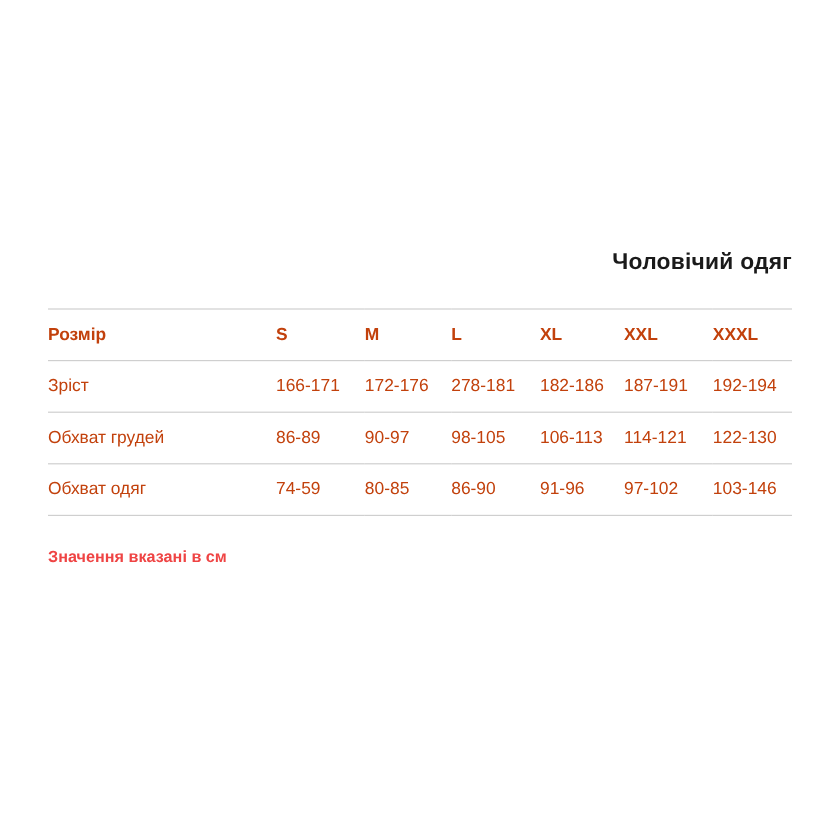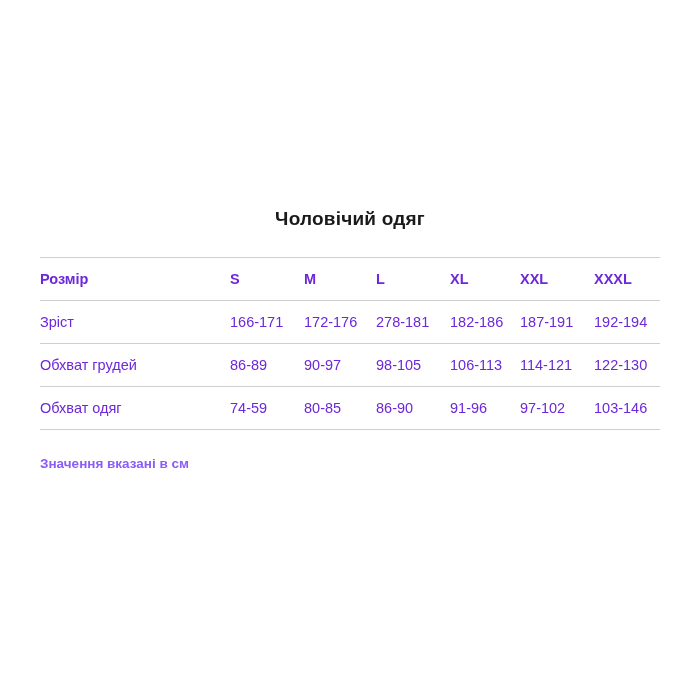--- a/index.html
+++ b/index.html
@@ -25,21 +25,21 @@
   }
   .content {
     position: absolute;
     left: 40px;
     top: 195px;
     width: 620px;
   }
   .header-row {
     display: flex;
     align-items: center;
-    justify-content: center;
+    justify-content: flex-end;
     height: 48px;
   }
   .title {
     font-size: 19px;
     font-weight: bold;
     letter-spacing: 0.2px;
     color: #1a1a1a;
   }
   .brand {
     display: flex;
@@ -64,21 +64,21 @@
     border-collapse: collapse;
     width: 620px;
     margin-top: 14px;
     table-layout: fixed;
   }
   table.size-table th,
   table.size-table td {
     text-align: left;
     font-size: 14.5px;
     font-weight: normal;
-    color: #6d28d9;
+    color: #c2410c;
     padding: 0;
     height: 42px;
     vertical-align: middle;
     border-bottom: 1px solid #cfcfcf;
   }
   table.size-table thead th {
     font-weight: bold;
     border-top: 1px solid #cfcfcf;
     border-bottom: 1px solid #cfcfcf;
   }
@@ -98,21 +98,21 @@
   table.size-table .c6 { width: 66px; }
 
   table.size-table tbody tr:last-child td {
     border-bottom: 1px solid #cfcfcf;
   }
 
   .note {
     margin-top: 26px;
     font-size: 13.5px;
     font-weight: bold;
-    color: #8b5cf6;
+    color: #ef4444;
   }
 </style>
 </head>
 <body>
 
 <div class="sheet">
   <div class="content">
 
     <div class="header-row">
       <div class="title">Чоловічий одяг</div>

